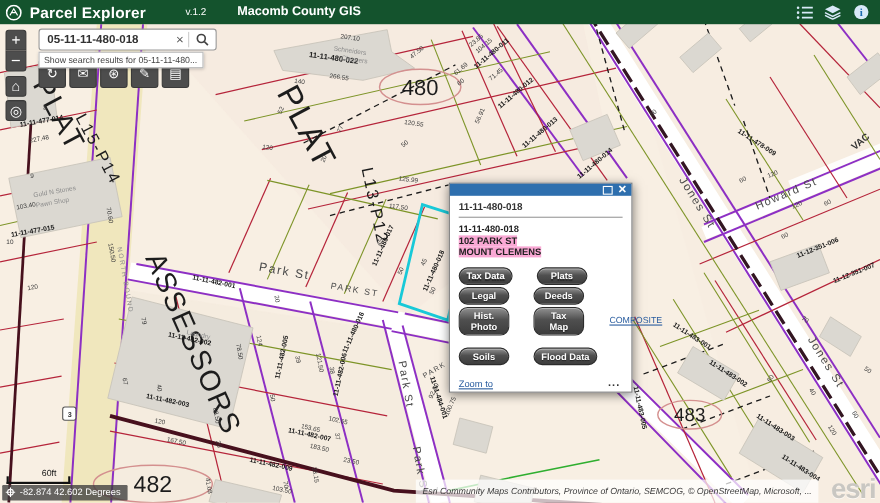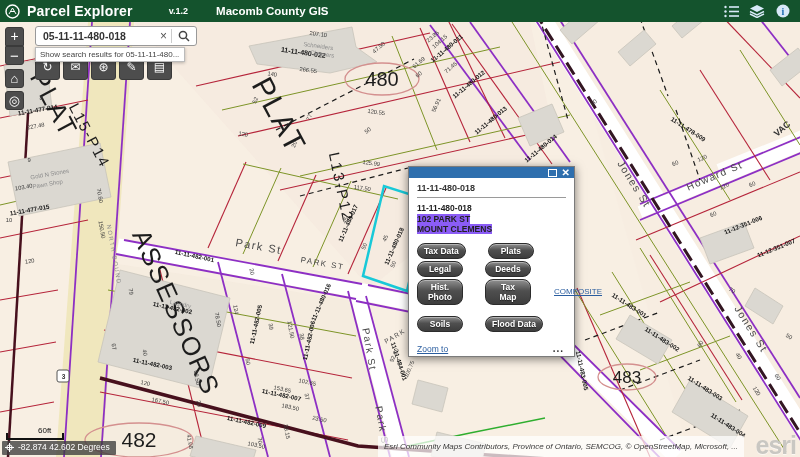--- a/index.html
+++ b/index.html
@@ -4,21 +4,21 @@
 <style>
   html,body{margin:0;padding:0;}
   body{width:800px;height:457px;overflow:hidden;font-family:"Liberation Sans",sans-serif;background:#fff;}
   #app{position:relative;width:800px;height:457px;background:#f8efe3;overflow:hidden;}
 
   
   .topbar{position:absolute;top:0;left:0;width:800px;height:22px;background:#14532d;color:#fff;
     display:flex;align-items:center;z-index:50;}
   .topbar .logo{margin:0 7px 0 5px;display:flex;align-items:center;}
   .topbar .title{font-size:14px;font-weight:bold;letter-spacing:.2px;}
-  .topbar .version{font-size:9px;font-weight:bold;margin-left:36px;}
+  .topbar .version{font-size:9px;font-weight:normal;margin-left:36px;}
   .topbar .subtitle{font-size:11.5px;font-weight:bold;margin-left:28px;}
   .topbar .spacer{flex:1;}
   .tb-icon{width:26px;height:18px;display:flex;align-items:center;justify-content:center;cursor:pointer;}
 
   
   .mapbtn{position:absolute;left:5px;width:19px;height:19px;background:#4d4d4d;border:1px solid #3a3a3a;
     border-radius:3px;color:#fff;font-size:14px;line-height:17px;text-align:center;z-index:40;cursor:pointer;
     box-sizing:border-box;padding:0;}
   #btn-zoom-in{top:27px;border-bottom-left-radius:0;border-bottom-right-radius:0;}
   #btn-zoom-out{top:46px;border-top-left-radius:0;border-top-right-radius:0;font-size:15px;line-height:15px;}
@@ -46,21 +46,21 @@
   .popup{position:absolute;left:408px;top:166px;width:167px;height:191px;background:#fff;z-index:46;
     box-shadow:0 2px 9px rgba(0,0,0,.5);border:1px solid #7b7b7b;box-sizing:border-box;font-size:9px;}
   .popup-header{height:11px;background:#2e6fae;display:flex;align-items:center;justify-content:flex-end;gap:5px;
     padding:0 4px;}
   .popup-header .win-restore{width:7px;height:6px;border:1px solid #fff;cursor:pointer;}
   .popup-header .win-close{color:#fff;font-size:10px;font-weight:bold;line-height:9px;cursor:pointer;}
   .popup-body{padding:4px 8px 0 8px;}
   .popup-title{font-size:9px;font-weight:bold;color:#333;margin:1px 0 4px 0;}
   .popup hr{border:0;border-top:1px solid #9a9a9a;margin:0 0 5px 0;}
   .p-line{font-size:8.5px;font-weight:bold;color:#222;line-height:10.5px;}
-  .hl{background:#8b5cf6;margin-top:16px;}
+  .hl{background:#f9a8d4;margin-top:16px;}
   .plink{color:#2a5d9f;text-decoration:underline;font-size:8.5px;cursor:pointer;display:inline-block;}
   .gsv{margin-top:7px;}
   #popup-buttons{margin-top:8px;}
   .pbrow{display:flex;gap:22px;align-items:center;margin-bottom:2px;}
   .pbrow.gap{margin-top:11px;}
   .pbtn{min-width:46px;background:linear-gradient(#909090,#4f4f4f 45%,#3d3d3d);color:#fff;font-size:8.5px;
     font-weight:bold;font-family:"Liberation Sans",sans-serif;padding:2px 6px;border:1px solid #2c2c2c;
     border-radius:8px;box-shadow:inset 0 1px 0 rgba(255,255,255,.35);cursor:pointer;text-shadow:0 1px 1px rgba(0,0,0,.5);}
   .composite{font-size:8px;margin-left:1px;}
   .popup-footer{display:flex;justify-content:space-between;align-items:center;margin-top:12px;padding-right:2px;gap:32px;}

